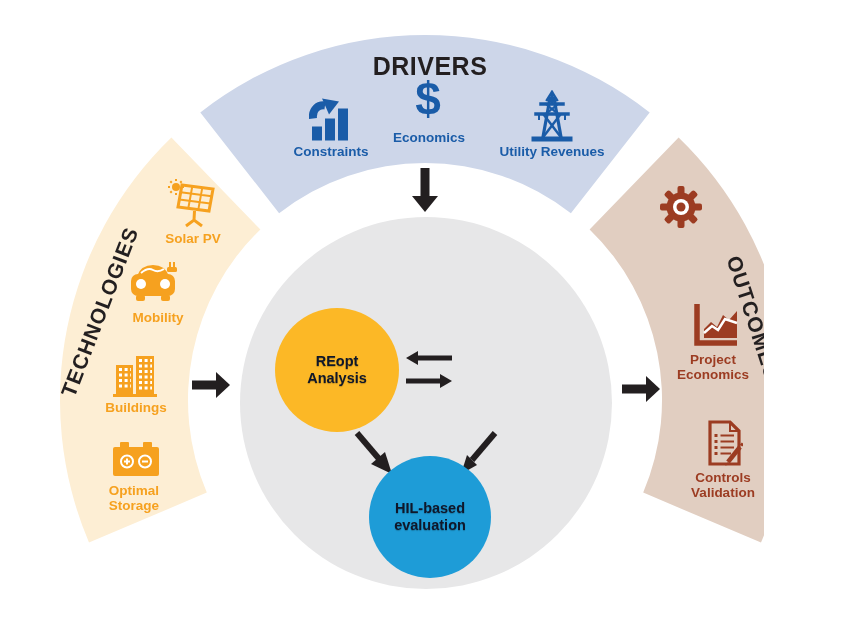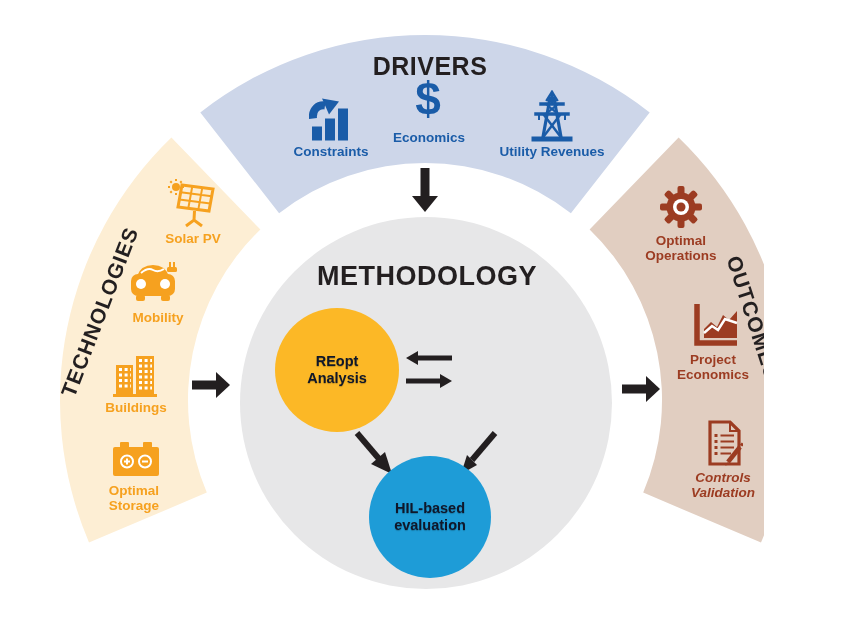--- a/index.html
+++ b/index.html
@@ -191,21 +191,20 @@
         <rect x="18.5" y="1" width="7" height="11" rx="2" transform="rotate(180 22 22)"></rect>
         <rect x="18.5" y="1" width="7" height="11" rx="2" transform="rotate(225 22 22)"></rect>
         <rect x="18.5" y="1" width="7" height="11" rx="2" transform="rotate(270 22 22)"></rect>
         <rect x="18.5" y="1" width="7" height="11" rx="2" transform="rotate(315 22 22)"></rect>
       </g>
       <circle cx="22" cy="22" r="14.5"></circle>
       <circle cx="22" cy="22" r="8" fill="#fff"></circle>
       <circle cx="22" cy="22" r="4.5"></circle>
     </svg>
   </span>
-  <div class="lbl lbl-brown w86" style="left:681px;top:248px;">Optimal Operations</div>
 
   <span class="icon icon-brown" style="left:715px;top:325px;">
     <svg width="46" height="46" viewBox="0 0 46 46">
       <path d="M5,2 V41 H45" stroke="currentColor" stroke-width="5.5" fill="none"></path>
       <polygon points="12,36 12,27 19,20 25,25 31,13 37,18 45,9 45,36" fill="currentColor"></polygon>
       <polyline points="12,31 20,24 26,28 33,17 45,21" stroke="#fff" stroke-width="2.5" fill="none"></polyline>
     </svg>
   </span>
   <div class="lbl lbl-brown w80" style="left:713px;top:367px;">Project Economics</div>
 
@@ -220,23 +219,22 @@
           <rect x="7.5" y="32" width="3" height="3"></rect>
       </g>
       <g stroke="currentColor" stroke-width="2">
         <path d="M13.5,15.5 H27 M13.5,21.5 H27 M13.5,27.5 H27 M13.5,33.5 H24"></path>
       </g>
       <line x1="21" y1="42" x2="33" y2="27" stroke="currentColor" stroke-width="4.5"></line>
       <polygon points="18,45.5 21,42 23.5,44.5" fill="currentColor"></polygon>
       <rect x="33.5" y="23" width="3" height="3" fill="currentColor" transform="rotate(40 35 24.5)"></rect>
     </svg>
   </span>
-  <div class="lbl lbl-brown w80" style="left:723px;top:485px;font-style:italic;">Controls Validation</div>
-
-  <div class="sec-title title-methodology">METHODOLOGY</div>
+  <div class="lbl lbl-brown w80" style="left:723px;top:485px;">Controls Validation</div>
+
 
   <div class="node node-reopt">
     <div class="node-inner" style="width:86px;">REopt Analysis</div>
   </div>
   <div class="node node-hil">
     <div class="node-inner" style="width:94px;">HIL-based evaluation</div>
   </div>
 
 </div>
 

